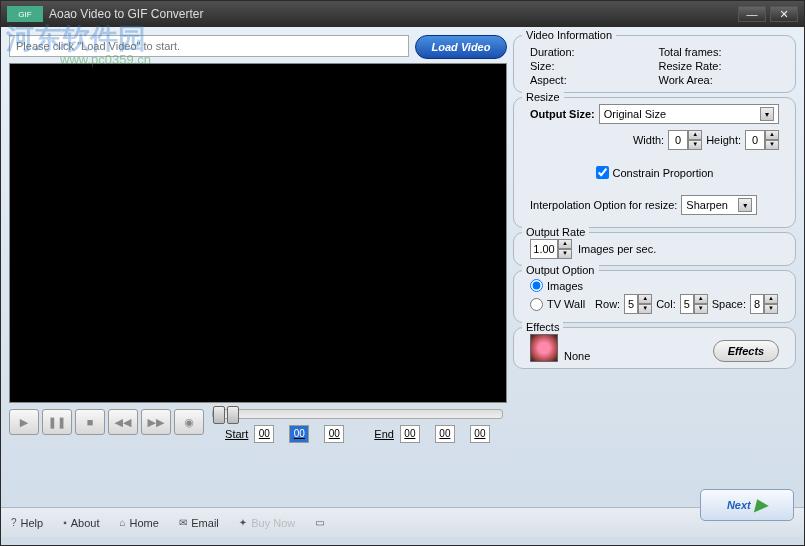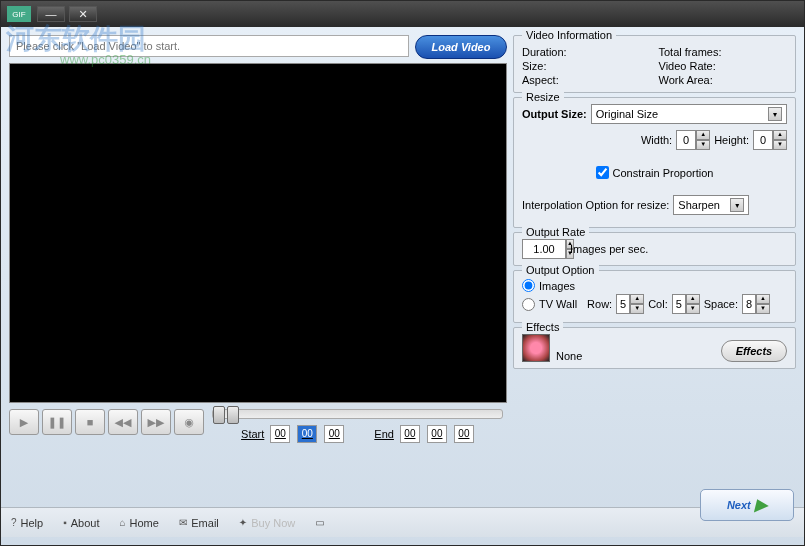--- a/index.html
+++ b/index.html
@@ -1,20 +1,20 @@
 <!DOCTYPE html>
 <html><head>
 <meta charset="utf-8">
 <style>
 * { box-sizing: border-box; margin: 0; padding: 0; font-family: Tahoma, Arial, sans-serif; font-size: 11px; }
 body { background: #000; width: 805px; height: 546px; overflow: hidden; }
 
 .window { width: 805px; height: 546px; background: linear-gradient(#e8f0f8, #d0dce8); border: 1px solid #2a2a2a; }
 .titlebar { height: 26px; background: linear-gradient(#505050, #2a2a2a); display: flex; align-items: center; padding: 0 6px; color: #ddd; }
-.tbar-icon { width: 24px; height: 16px; background: #4a8; margin-right: 6px; display: flex; align-items: center; justify-content: center; font-size: 8px; color: #fff; }
+.tbar-icon { width: 36px; height: 16px; background: #4a8; margin-right: 6px; display: flex; align-items: center; justify-content: center; font-size: 8px; color: #fff; }
 .tbar-title { flex: 1; font-size: 12px; }
 .tbar-btns { display: flex; gap: 4px; }
 .tbar-btn { width: 28px; height: 16px; background: linear-gradient(#666, #333); border: 1px solid #555; display: flex; align-items: center; justify-content: center; color: #eee; cursor: pointer; }
 
 .watermark { position: absolute; top: 20px; left: 6px; font-size: 28px; color: rgba(50,120,200,0.35); font-weight: bold; pointer-events: none; z-index: 100; }
 .watermark-url { position: absolute; top: 52px; left: 60px; font-size: 13px; color: rgba(40,150,50,0.45); pointer-events: none; z-index: 100; }
 
 .content { display: flex; padding: 8px; gap: 6px; height: 480px; position: relative; }
 
 .left-panel { width: 498px; display: flex; flex-direction: column; }
@@ -25,44 +25,44 @@
 .video-area { width: 498px; height: 340px; background: #000; border: 1px solid #888; }
 
 .controls-row { display: flex; gap: 4px; margin-top: 6px; align-items: flex-start; }
 .play-btns { display: flex; gap: 3px; }
 .pbtn { width: 30px; height: 26px; background: linear-gradient(#f8f8f8, #d8d8d8); border: 1px solid #999; border-radius: 3px; cursor: pointer; display: flex; align-items: center; justify-content: center; color: #888; }
 .slider-area { flex: 1; padding: 0 4px; }
 .slider-track { height: 10px; background: linear-gradient(#ddd,#eee); border: 1px solid #aaa; border-radius: 3px; position: relative; margin-bottom: 6px; }
 .slider-thumb { position: absolute; top: -4px; width: 12px; height: 18px; background: linear-gradient(#eee,#bbb); border: 1px solid #666; border-radius: 2px; }
 .time-row { display: flex; gap: 6px; align-items: center; justify-content: center; text-decoration: underline; }
 .time-lbl { font-size: 11px; }
-.time-box { display: flex; gap: 7px; }
+.time-box { display: flex; gap: 15px; }
 .tseg { width: 20px; height: 18px; border: 1px solid #999; text-align: center; background: #fff; font-size: 10px; line-height: 16px; }
 .tseg.sel { background: #2a70d0; color: #fff; }
 
 .right-panel { flex: 1; display: flex; flex-direction: column; gap: 4px; }
-.group { border: 1px solid #b0b8c0; border-radius: 2px; padding: 6px 8px; background: #e8edf3; position: relative; }
+.group { border: 1px solid #b0b8c0; border-radius: 10px; padding: 6px 16px; background: #e8edf3; position: relative; }
 .group-title { position: absolute; top: -7px; left: 8px; background: #e8edf3; padding: 0 4px; font-size: 11px; }
 .info-grid { display: grid; grid-template-columns: 1fr 1fr; gap: 2px 8px; padding-top: 4px; }
 .info-lbl { font-size: 11px; }
 
 .resize-row { display: flex; align-items: center; gap: 4px; margin-bottom: 6px; }
 .bold { font-weight: bold; }
 .combo { flex: 1; height: 20px; border: 1px solid #888; background: #fff; padding: 1px 4px; display: flex; align-items: center; justify-content: space-between; }
 .combo-arrow { width: 14px; height: 14px; border: 1px solid #888; background: linear-gradient(#eee,#ccc); font-size: 8px; display: flex; align-items: center; justify-content: center; }
 .spin { width: 34px; height: 20px; display: flex; }
 .spin input { width: 20px; border: 1px solid #888; text-align: center; height: 20px; }
 .spin-btns { width: 14px; display: flex; flex-direction: column; }
 .spin-btn { flex: 1; border: 1px solid #888; background: linear-gradient(#eee,#ccc); font-size: 6px; line-height: 7px; text-align: center; cursor: pointer; }
 .chk-row { display: flex; align-items: center; gap: 4px; margin: 16px 0; justify-content: center; }
 input[type=checkbox], input[type=radio] { width: 13px; height: 13px; }
 
 .rate-row { display: flex; align-items: center; gap: 4px; }
 .rate-spin { width: 44px; height: 20px; display: flex; }
-.rate-spin input { width: 44px; border: 1px solid #888; text-align: center; }
+.rate-spin input { width: 28px; border: 1px solid #888; text-align: center; }
 
 .opt-row { display: flex; align-items: center; gap: 4px; margin: 2px 0; }
 .small-spin { width: 28px; height: 20px; display: flex; }
 .small-spin input { width: 14px; border: 1px solid #888; text-align: center; }
 
 .effects-row { display: flex; align-items: flex-end; gap: 6px; }
 .eff-thumb { width: 28px; height: 28px; background: radial-gradient(circle, #f8a 30%, #a44 70%, #222); border: 1px solid #666; }
 .eff-name { flex: 1; }
 .eff-btn { width: 66px; height: 22px; background: linear-gradient(#f8f8f8, #d8d8d8); border: 1px solid #888; border-radius: 11px; font-style: italic; font-weight: bold; cursor: pointer; }
 
@@ -72,20 +72,21 @@
 .flink.dis { color: #bbb; }
 .next-btn { margin-left: auto; width: 94px; height: 32px; background: linear-gradient(#f8faff, #d0dff0); border: 1px solid #88a0c0; border-radius: 5px; color: #2060c0; font-size: 19px; font-style: italic; font-weight: bold; cursor: pointer; display: flex; align-items: center; justify-content: center; gap: 4px; margin-top: -36px; position: relative; z-index: 5; }
 .next-btn .arrow { color: #40a040; font-size: 16px; }
 </style>
 </head>
 <body>
 
 <div class="window">
   <div class="titlebar">
     <div class="tbar-icon">GIF</div>
+    <div class="tbar-title">Aoao Video to GIF Converter</div>
     <div class="tbar-btns">
       <div class="tbar-btn">—</div>
       <div class="tbar-btn">✕</div>
     </div>
   </div>
 
   <div class="watermark">河东软件园</div>
   <div class="watermark-url">www.pc0359.cn</div>
 
   <div class="content">
@@ -129,21 +130,21 @@
       </div>
     </div>
 
     <div class="right-panel">
       <div class="group">
         <div class="group-title">Video Information</div>
         <div class="info-grid">
           <div class="info-lbl">Duration:</div>
           <div class="info-lbl">Total frames:</div>
           <div class="info-lbl">Size:</div>
-          <div class="info-lbl">Video Rate:</div>
+          <div class="info-lbl">Resize Rate:</div>
           <div class="info-lbl">Aspect:</div>
           <div class="info-lbl">Work Area:</div>
         </div>
       </div>
 
       <div class="group">
         <div class="group-title">Resize</div>
         <div class="resize-row">
           <span class="bold">Output Size:</span>
           <div class="combo">

